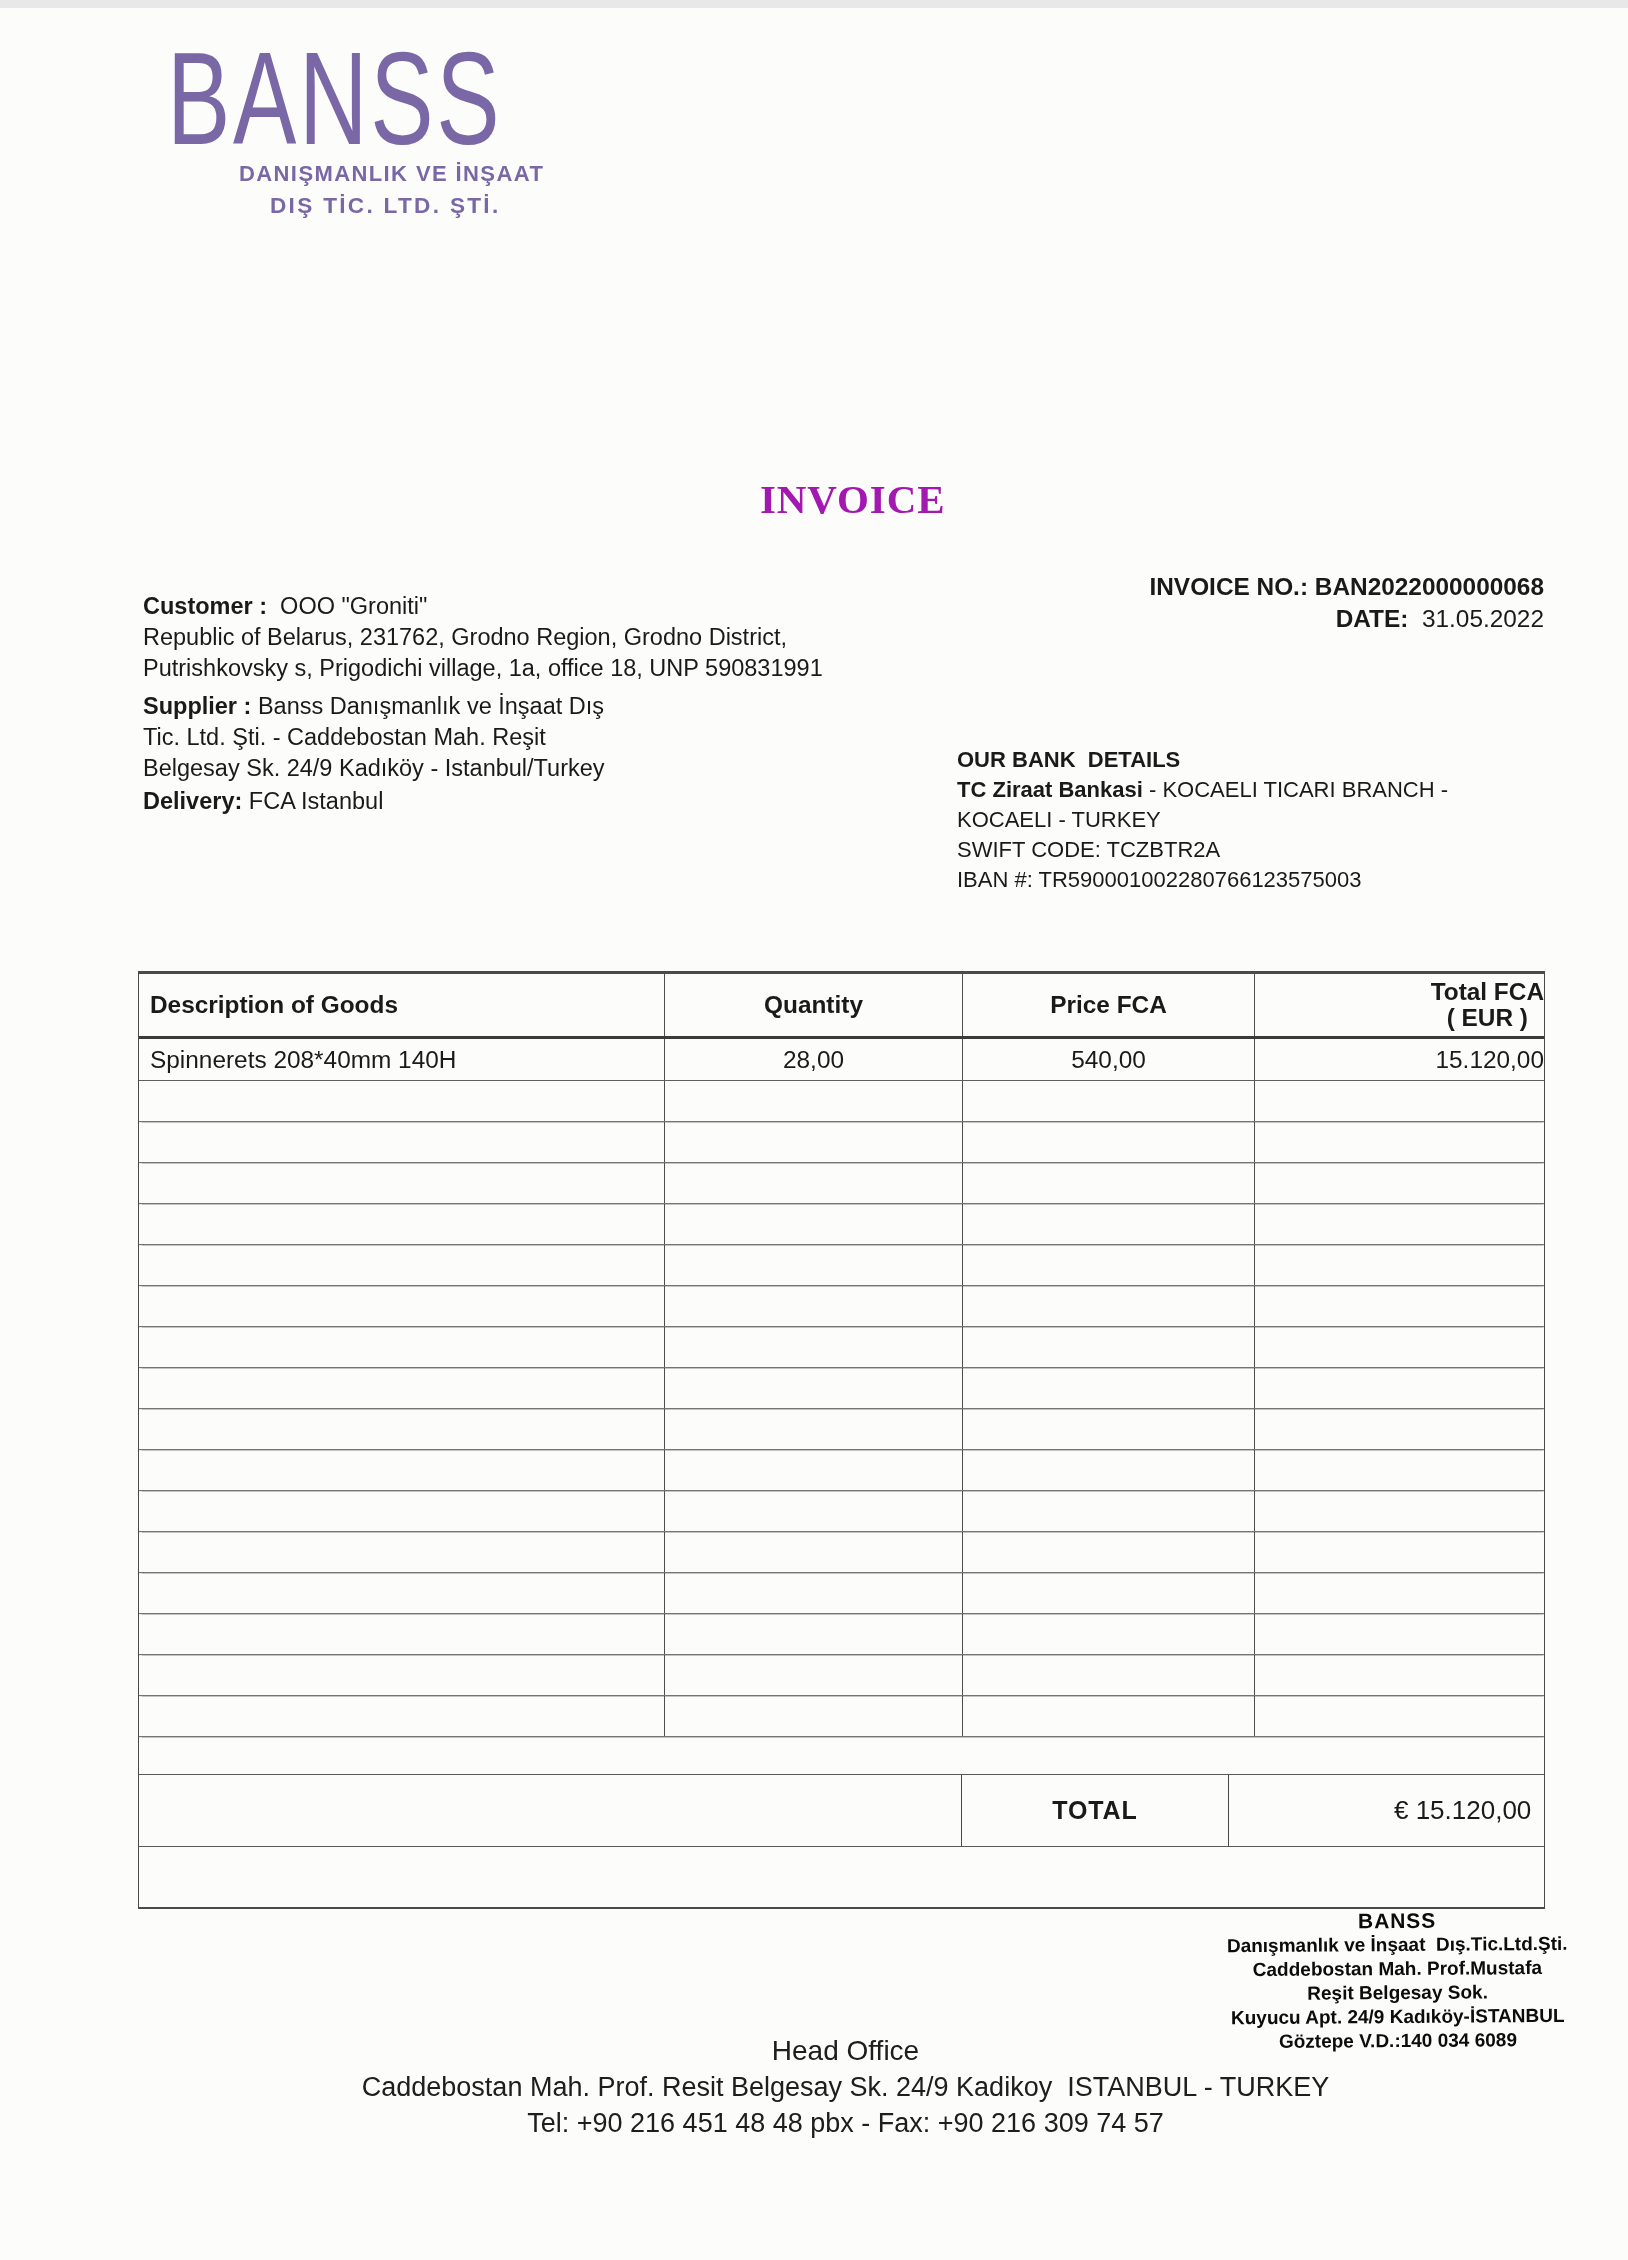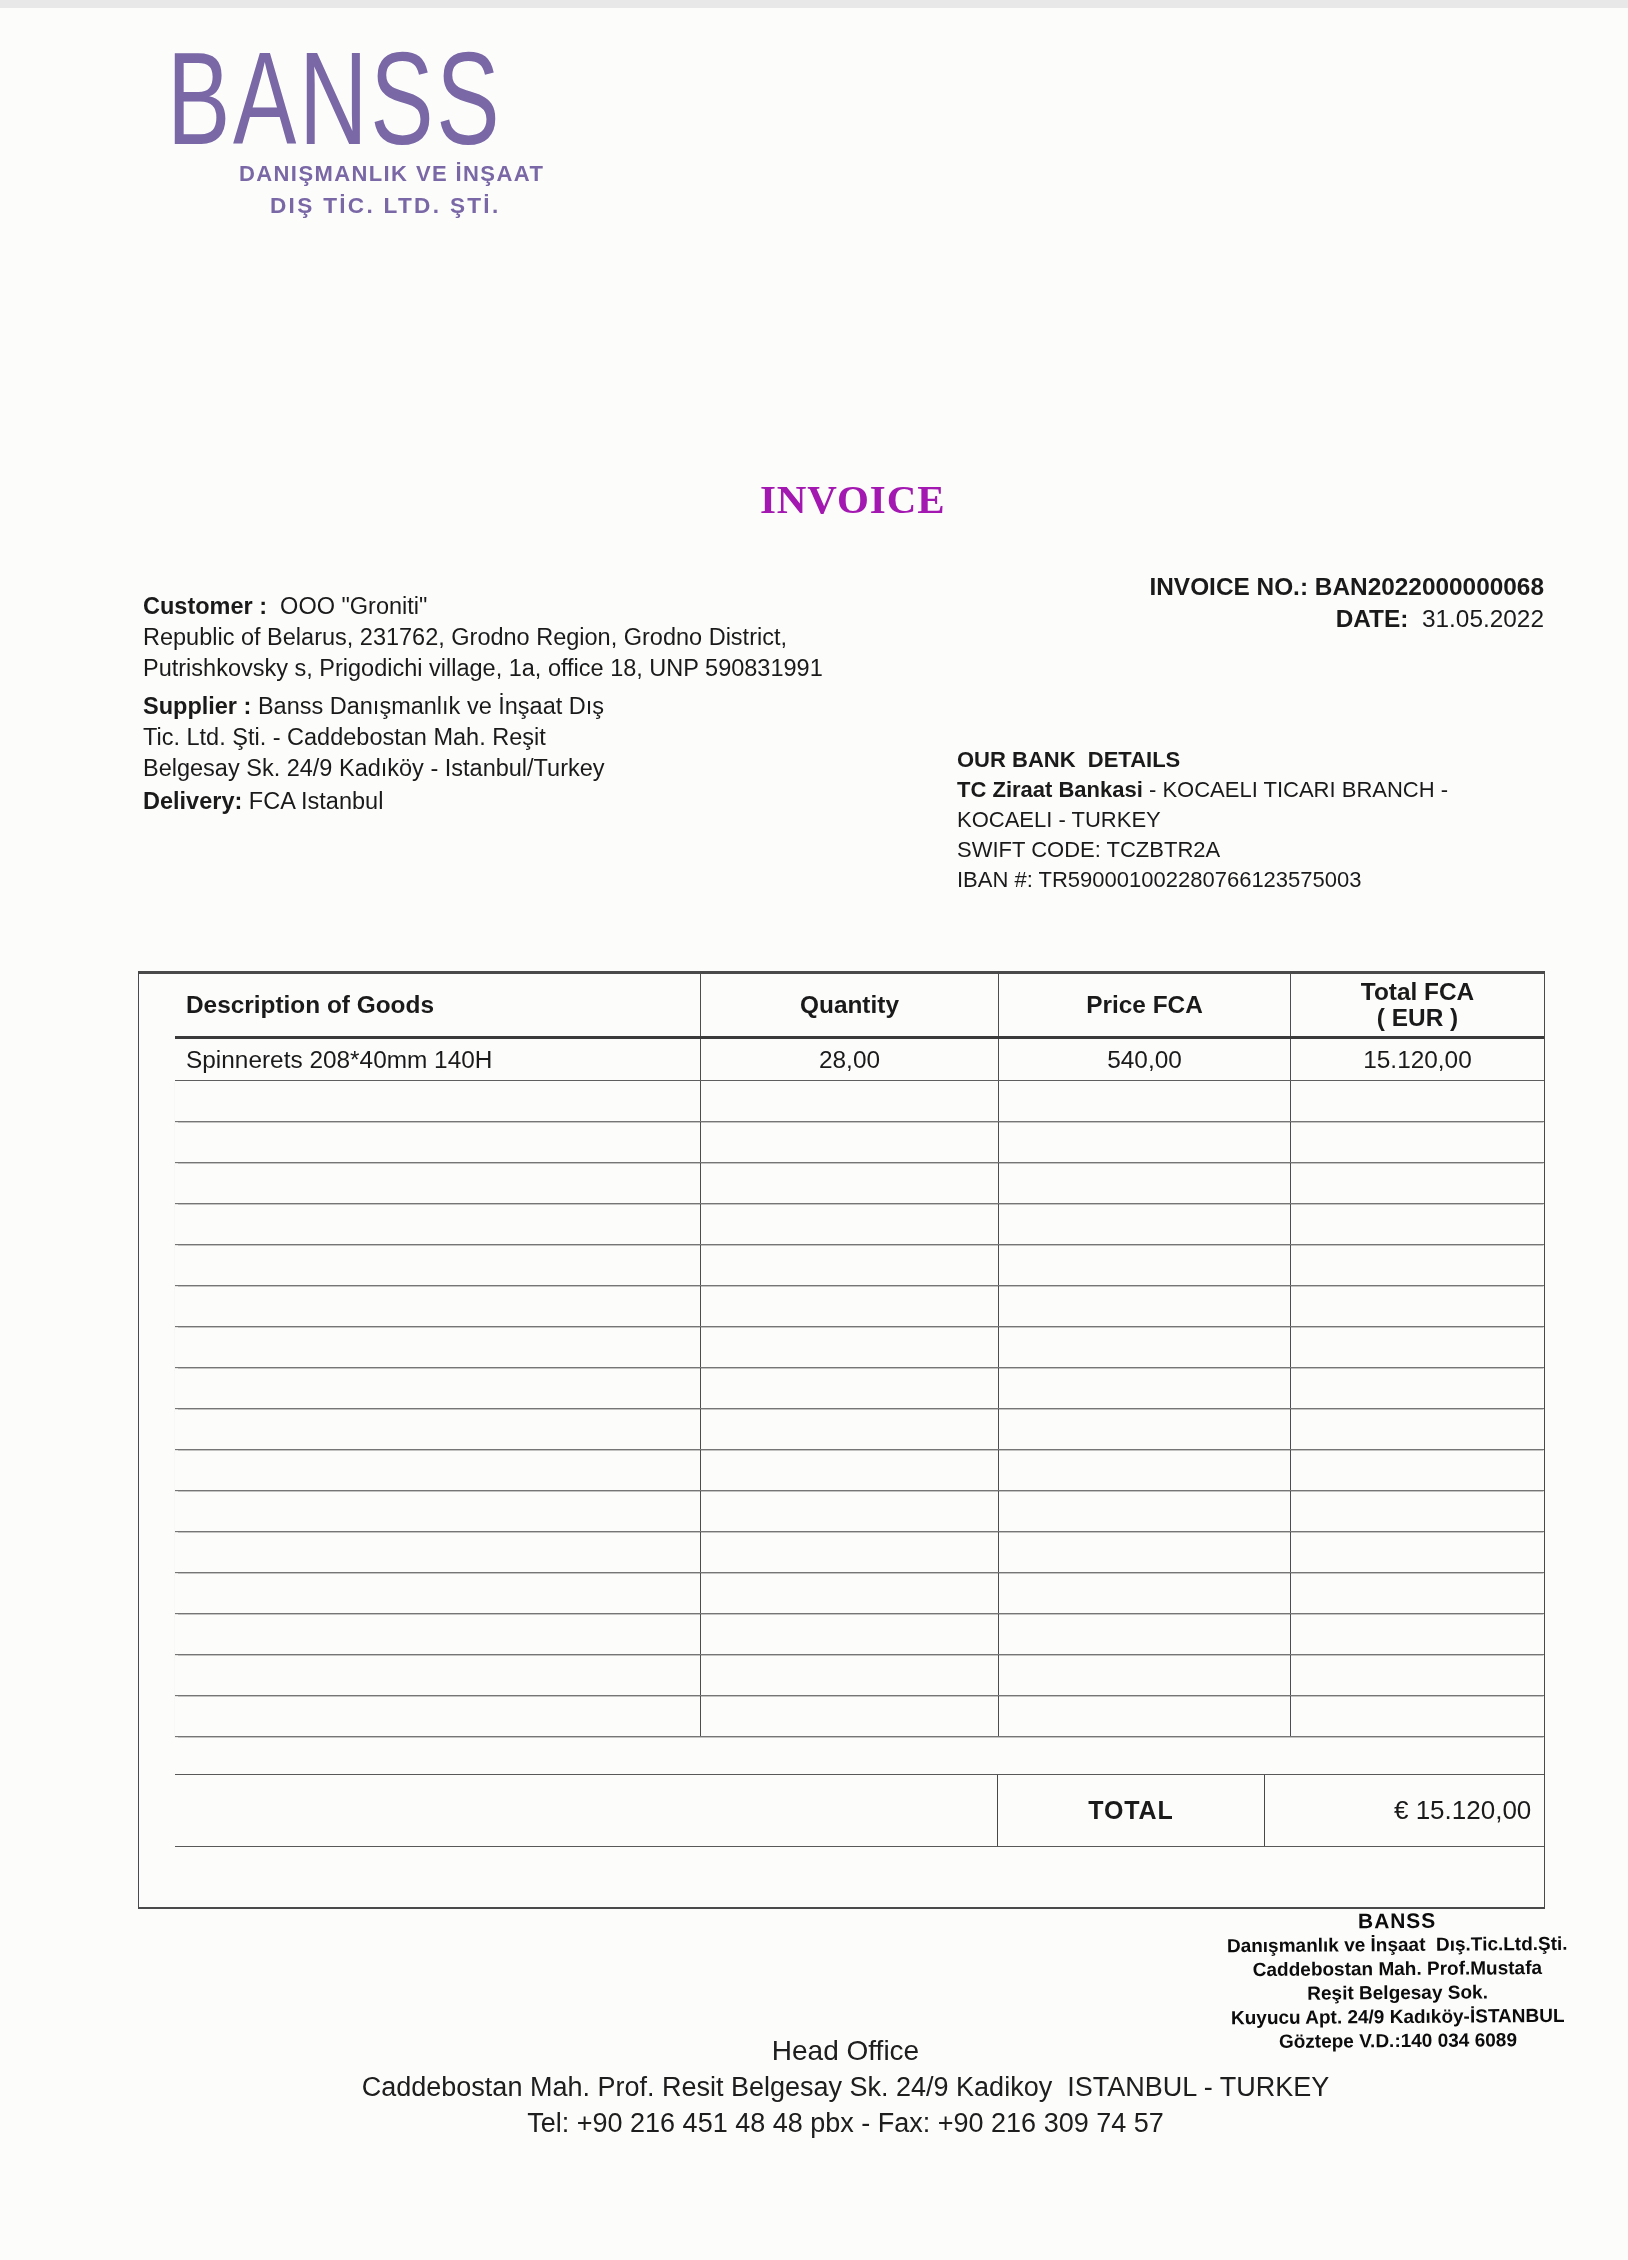--- a/index.html
+++ b/index.html
@@ -42,28 +42,27 @@
   .invoice-meta .date-val{font-weight:normal;}
 
   .bank-block{position:absolute;left:957px;top:737px;font-size:22px;line-height:30px;width:597px;}
 
   
   .invoice-table{
     position:absolute;left:138px;top:963px;width:1407px;height:938px;
     box-sizing:border-box;display:flex;flex-direction:column;
     border:1.8px solid #4c4c4c;border-top-width:3.6px;border-bottom-width:2.7px;
     background:transparent;
-    padding-left:36px;
   }
   .t-row{display:flex;box-sizing:border-box;flex-shrink:0;}
   .t-cell{box-sizing:border-box;display:flex;align-items:center;overflow:hidden;}
   .c0{width:525px;}
   .c1{width:298px;justify-content:center;}
   .c2{width:292px;justify-content:center;}
-  .c3{flex:1;justify-content:center;}
+  .c3{flex:1;justify-content:flex-end;}
   .c1,.c2,.c3{border-left:1.8px solid #4f4f4f;}
 
   .t-header{height:65px;border-bottom:3.6px solid #3d3d3d;font-weight:bold;font-size:24.4px;}
   .t-header .c0{padding-left:11px;}
   .hdr-stack{display:flex;flex-direction:column;align-items:center;line-height:26px;}
 
   .t-data{height:42px;border-bottom:1.8px solid #5f5f5f;font-size:24.4px;}
   .t-data .c0{padding-left:11px;}
 
   .t-empty{height:41px;border-bottom:1.8px solid #757575;

